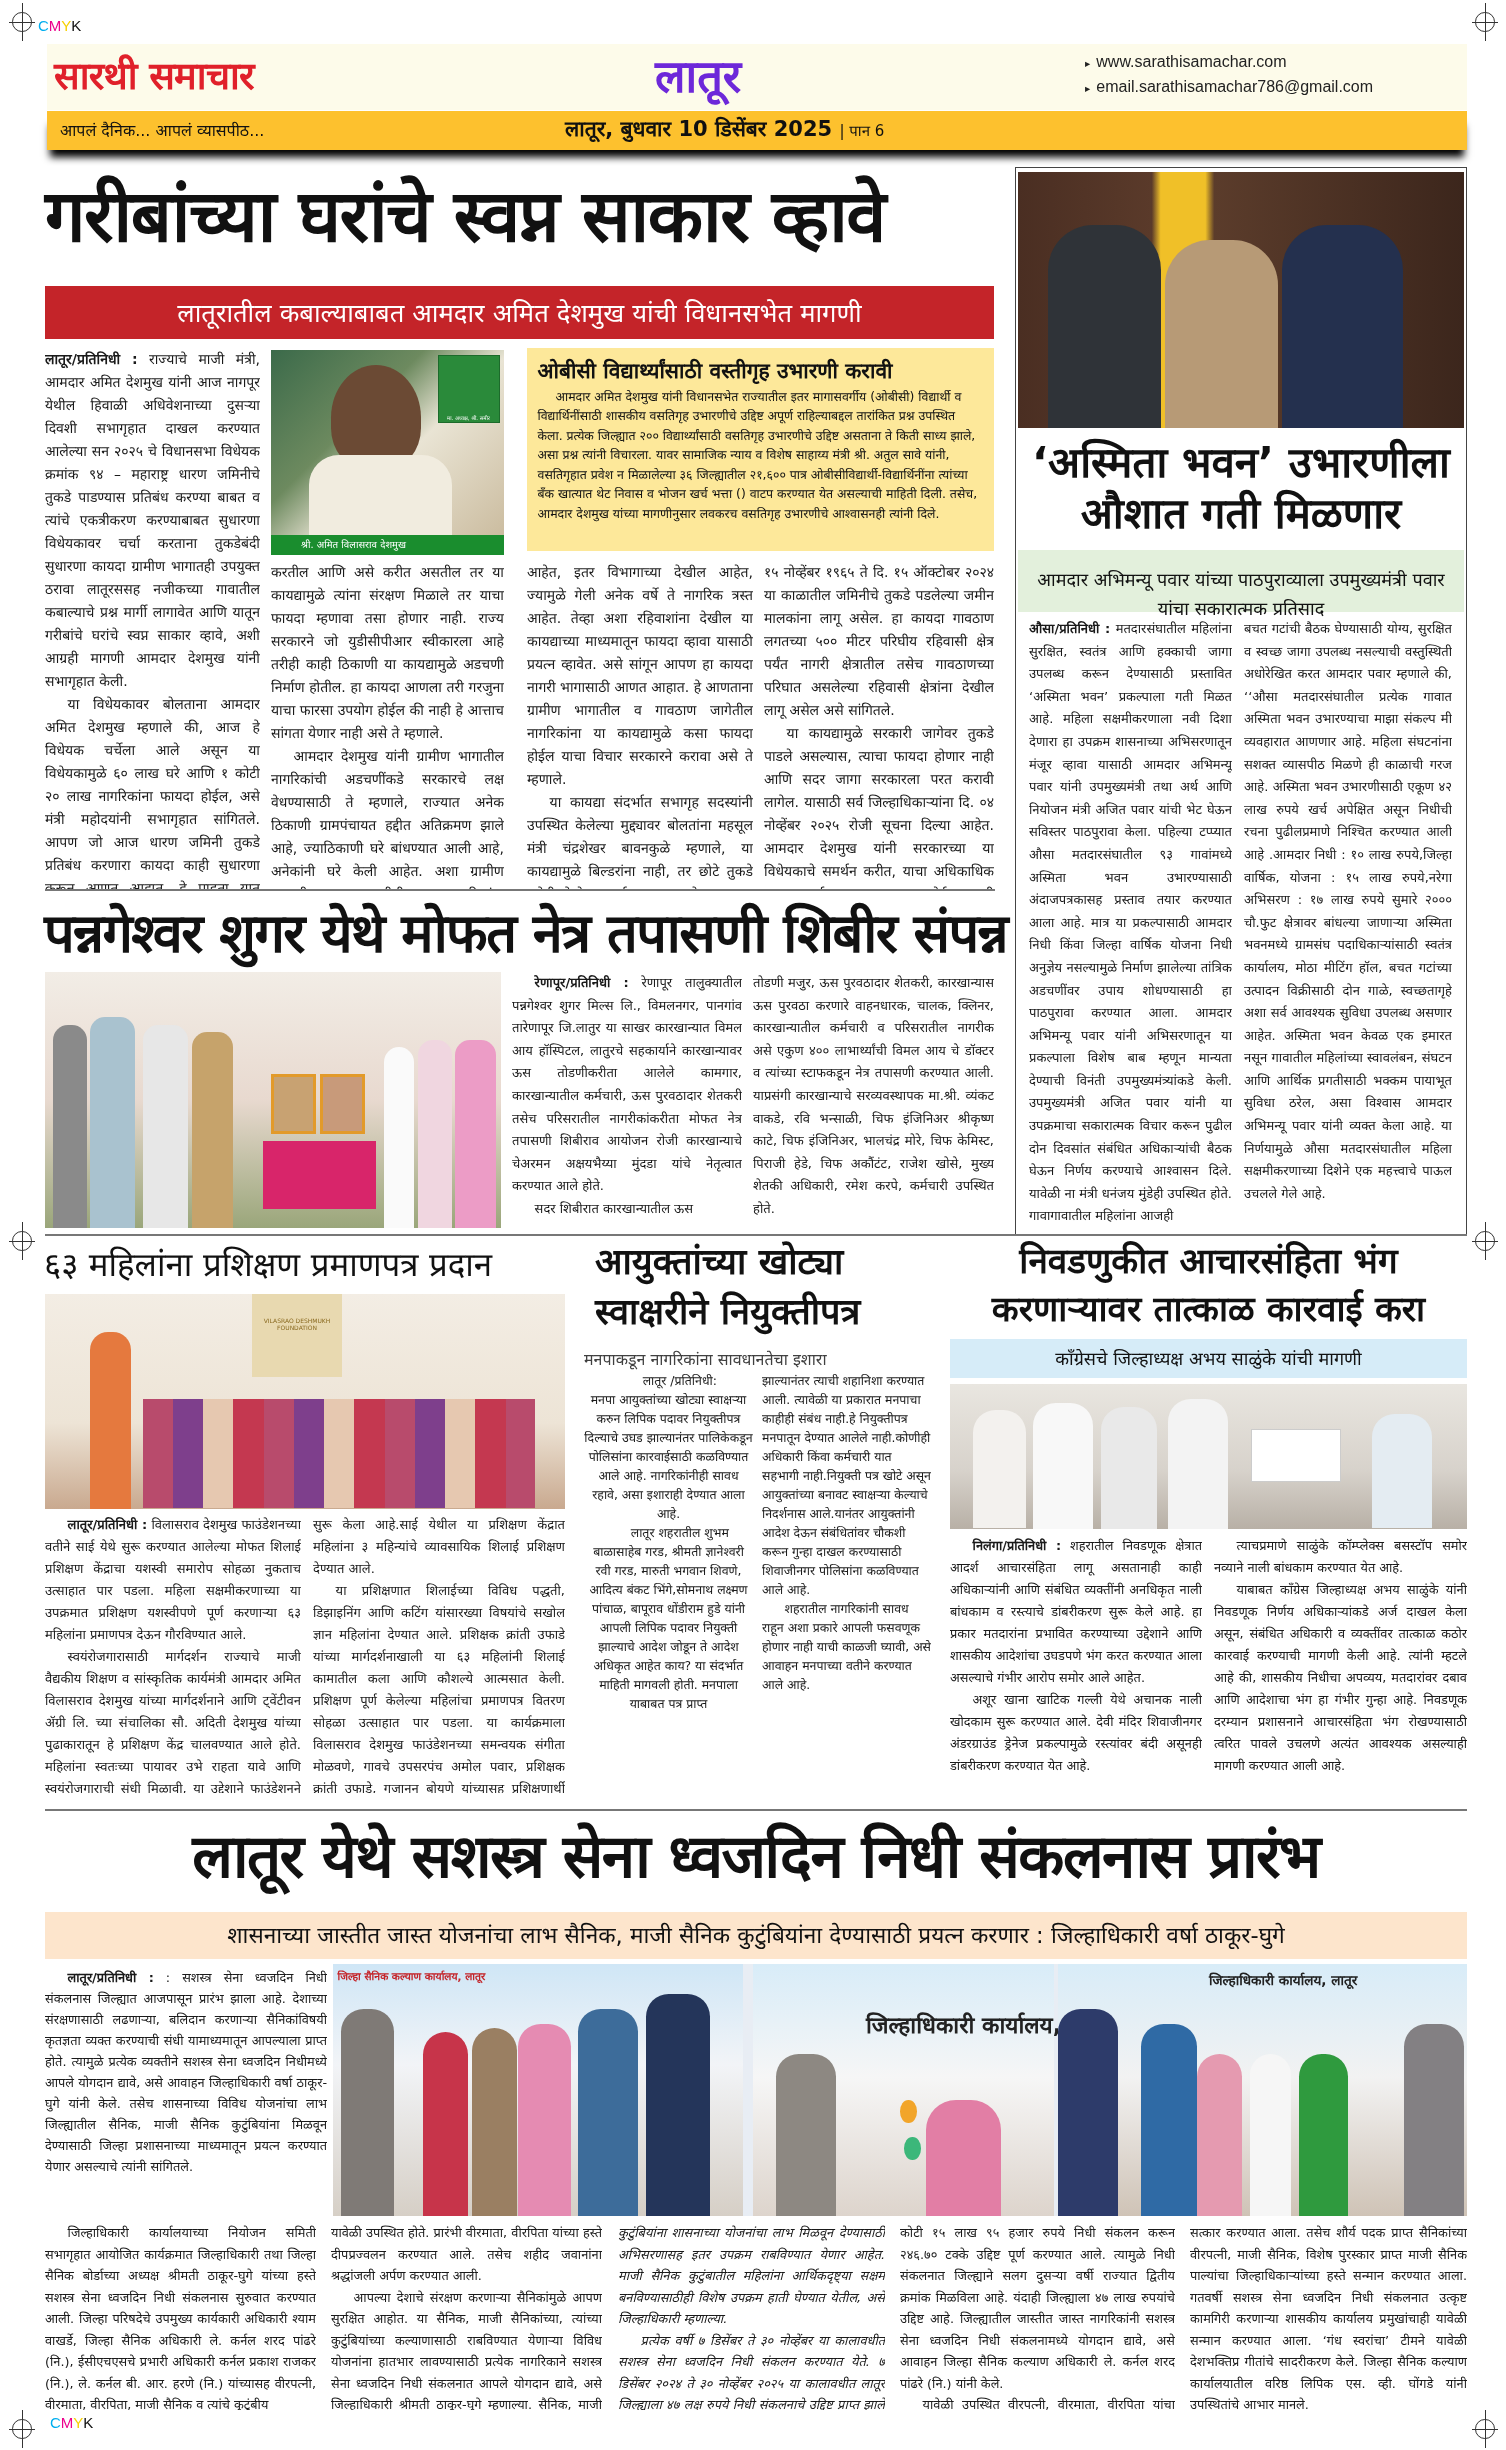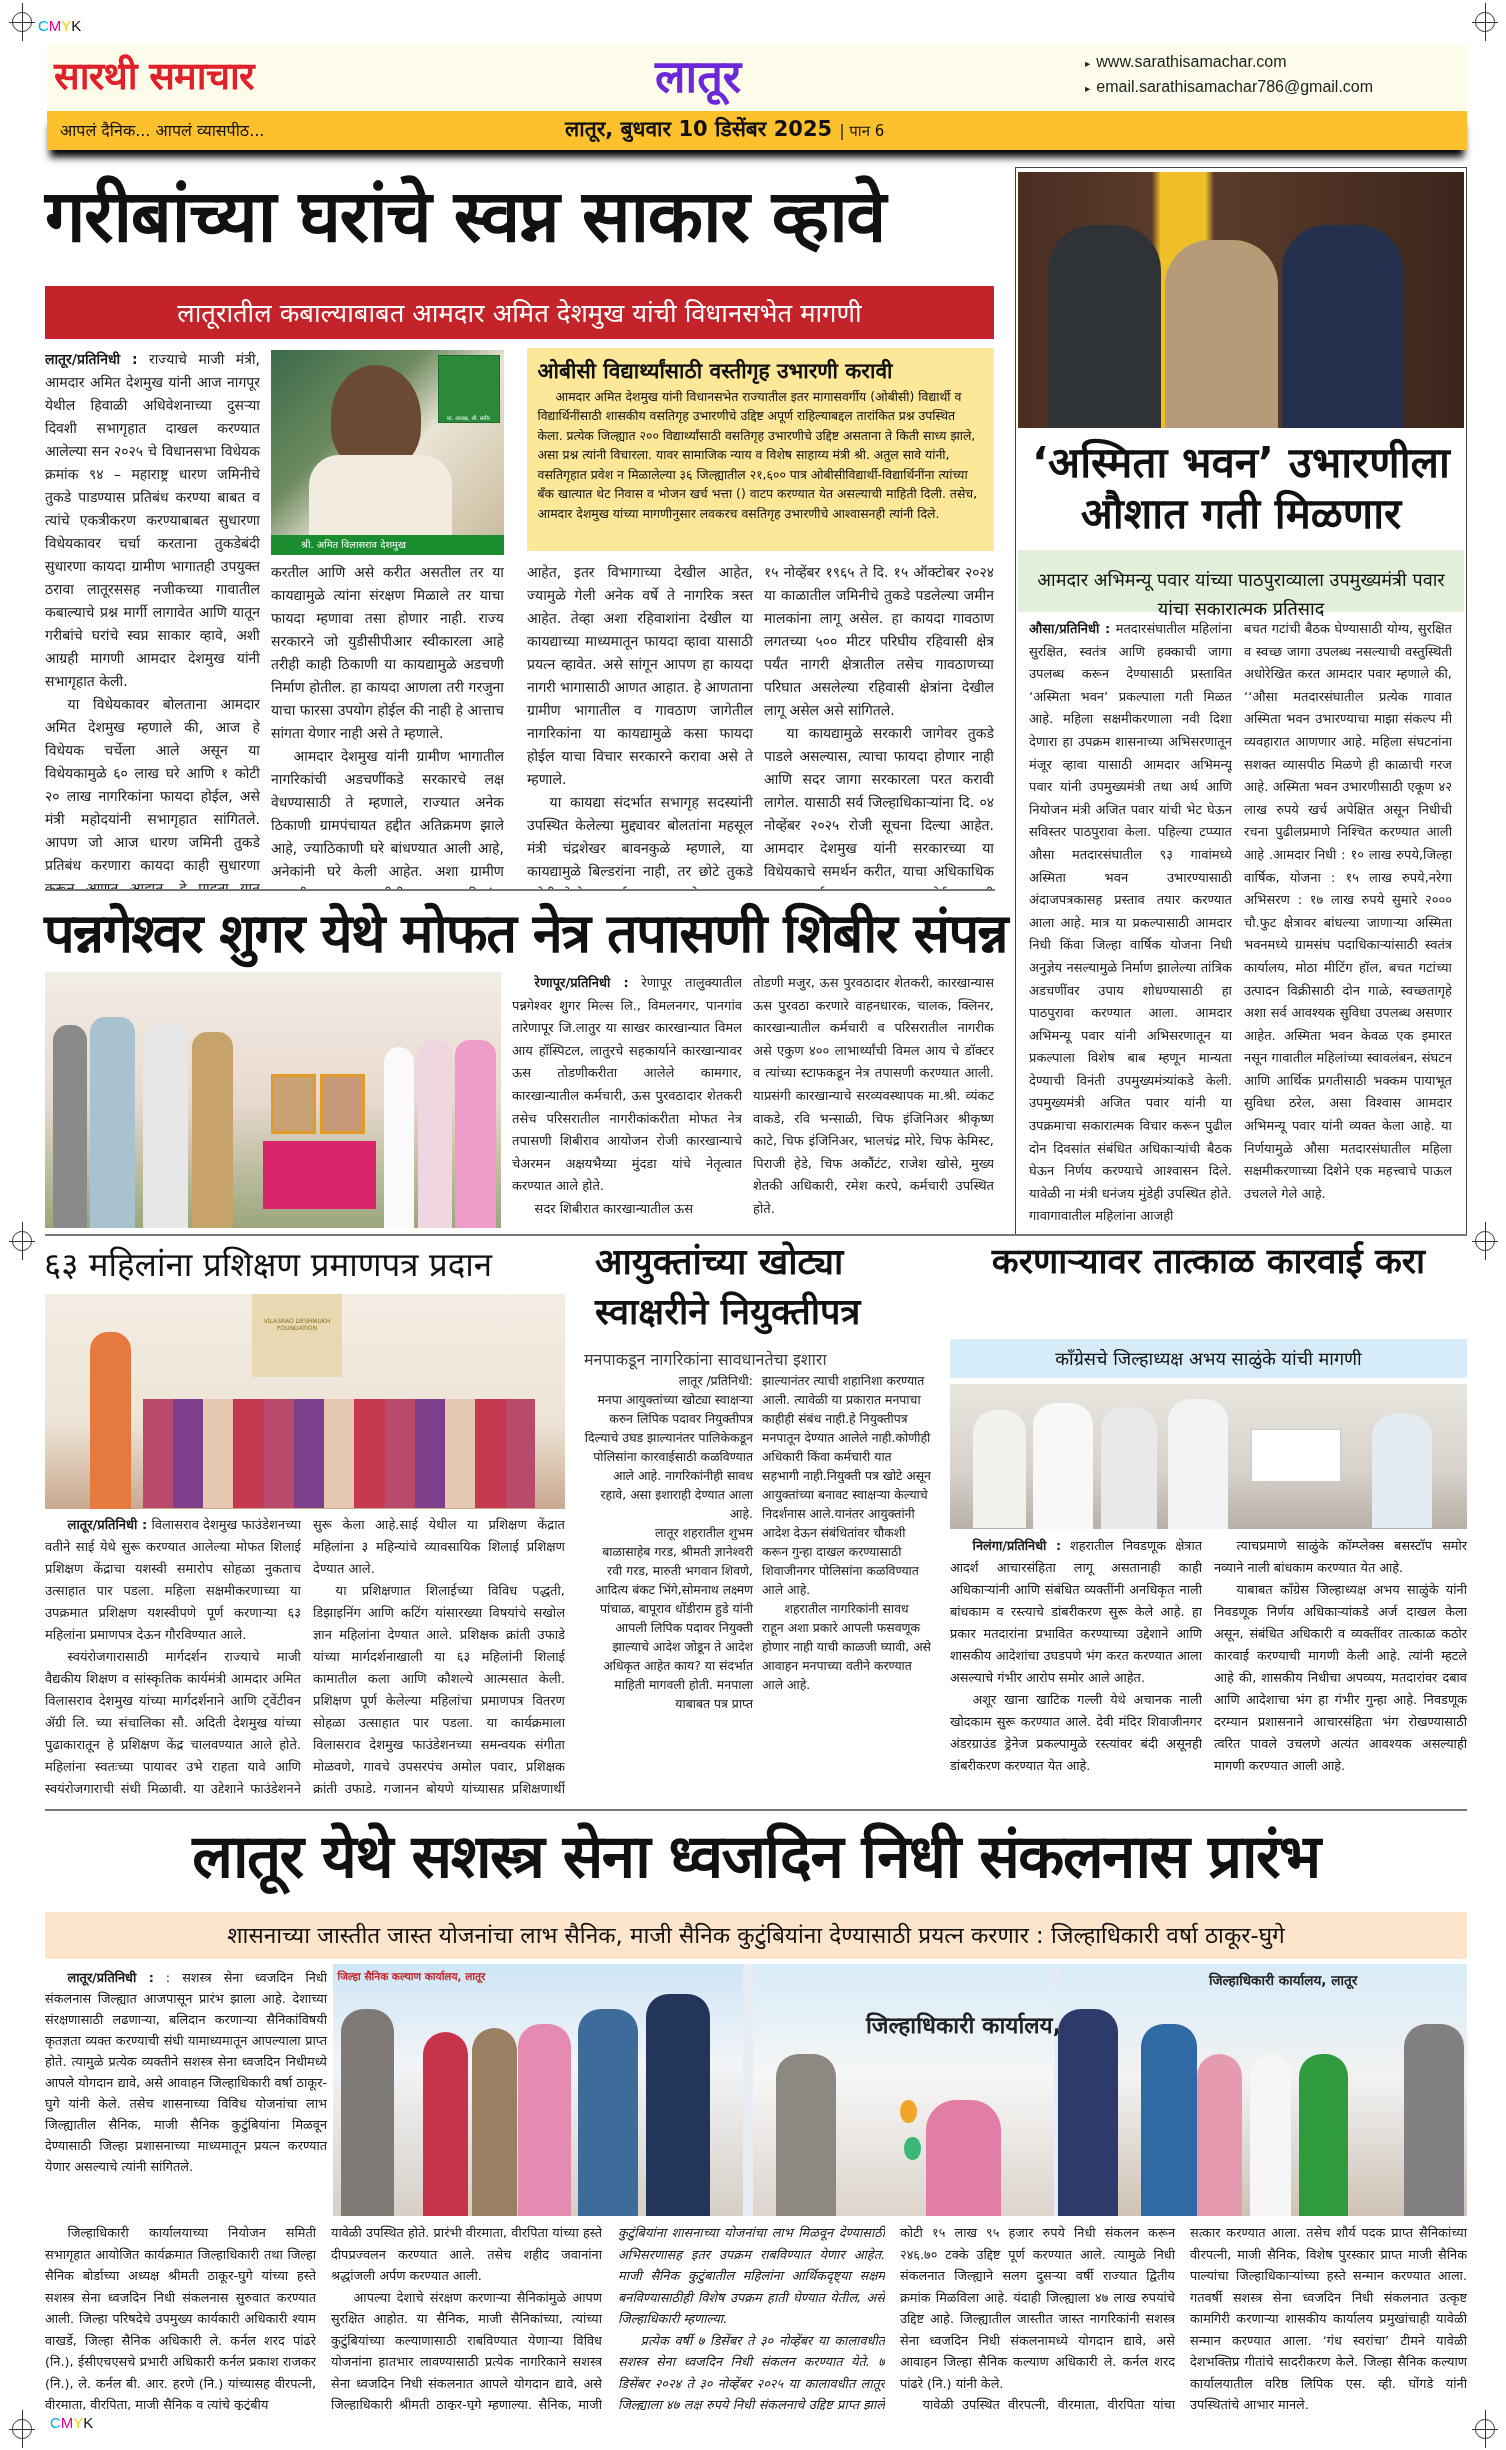--- a/index.html
+++ b/index.html
@@ -149,31 +149,32 @@
 <div class="col body-text" style="left:313px;top:1514px;width:252px;height:279px;font-size:13px;line-height:22px;">
   <p>सुरू केला आहे.साई येथील या प्रशिक्षण केंद्रात महिलांना ३ महिन्यांचे व्यावसायिक शिलाई प्रशिक्षण देण्यात आले.</p>
   <p style="text-indent:22.6px;">या प्रशिक्षणात शिलाईच्या विविध पद्धती, डिझाइनिंग आणि कटिंग यांसारख्या विषयांचे सखोल ज्ञान महिलांना देण्यात आले. प्रशिक्षक क्रांती उफाडे यांच्या मार्गदर्शनाखाली या ६३ महिलांनी शिलाई कामातील कला आणि कौशल्ये आत्मसात केली. प्रशिक्षण पूर्ण केलेल्या महिलांचा प्रमाणपत्र वितरण सोहळा उत्साहात पार पडला. या कार्यक्रमाला विलासराव देशमुख फाउंडेशनच्या समन्वयक संगीता मोळवणे, गावचे उपसरपंच अमोल पवार, प्रशिक्षक क्रांती उफाडे, गजानन बोयणे यांच्यासह प्रशिक्षणार्थी महिला मोठ्या संख्येने उपस्थित होत्या.</p>
 </div>
 
 <div class="abs headline" style="left:595px;top:1237px;font-size:36px;line-height:50px;letter-spacing:0;">
   <div>आयुक्तांच्या खोट्या</div>
   <div>स्वाक्षरीने नियुक्तीपत्र</div>
 </div>
 <div class="abs" style="left:584px;top:1348px;font-size:16px;font-weight:normal;color:#404040;">मनपाकडून नागरिकांना सावधानतेचा इशारा</div>
-<div class="col body-text" style="left:584px;top:1371px;width:169px;height:422px;font-size:12.4px;line-height:19px;text-align:right;">
+<div class="col body-text" style="left:584px;top:1371px;width:169px;height:422px;font-size:12.4px;line-height:19px;text-align:center;">
   <p style="text-indent:22.6px;">लातूर /प्रतिनिधी:</p>
   <p>मनपा आयुक्तांच्या खोट्या स्वाक्षऱ्या करुन लिपिक पदावर नियुक्तीपत्र दिल्याचे उघड झाल्यानंतर पालिकेकडून पोलिसांना कारवाईसाठी कळविण्यात आले आहे. नागरिकांनीही सावध रहावे, असा इशाराही देण्यात आला आहे.</p>
   <p style="text-indent:22.6px;">लातूर शहरातील शुभम बाळासाहेब गरड, श्रीमती ज्ञानेश्वरी रवी गरड, मारुती भगवान शिवणे, आदित्य बंकट भिंगे,सोमनाथ लक्ष्मण पांचाळ, बापूराव धोंडीराम हुडे यांनी आपली लिपिक पदावर नियुक्ती झाल्याचे आदेश जोडून ते आदेश अधिकृत आहेत काय? या संदर्भात माहिती मागवली होती. मनपाला याबाबत पत्र प्राप्त</p>
 </div>
 <div class="col body-text" style="left:762px;top:1371px;width:169px;height:422px;font-size:12.4px;line-height:19px;text-align:left;">
   <p>झाल्यानंतर त्याची शहानिशा करण्यात आली. त्यावेळी या प्रकारात मनपाचा काहीही संबंध नाही.हे नियुक्तीपत्र मनपातून देण्यात आलेले नाही.कोणीही अधिकारी किंवा कर्मचारी यात सहभागी नाही.नियुक्ती पत्र खोटे असून आयुक्तांच्या बनावट स्वाक्षऱ्या केल्याचे निदर्शनास आले.यानंतर आयुक्तांनी आदेश देऊन संबंधितांवर चौकशी करून गुन्हा दाखल करण्यासाठी शिवाजीनगर पोलिसांना कळविण्यात आले आहे.</p>
   <p style="text-indent:22.6px;">शहरातील नागरिकांनी सावध राहून अशा प्रकारे आपली फसवणूक होणार नाही याची काळजी घ्यावी, असे आवाहन मनपाच्या वतीने करण्यात आले आहे.</p>
 </div>
 
 <div class="abs headline" style="left:950px;top:1237px;width:517px;text-align:center;font-size:35px;line-height:48px;letter-spacing:0;">
+  <div>निवडणुकीत आचारसंहिता भंग</div>
   <div>करणाऱ्यावर तात्काळ कारवाई करा</div>
 </div>
 <div class="abs box-blue" style="left:950px;top:1339px;width:517px;height:39px;text-align:center;font-size:18px;line-height:39px;">काँग्रेसचे जिल्हाध्यक्ष अभय साळुंके यांची मागणी</div>
 <div class="photo" style="left:950px;top:1384px;width:517px;height:145px;background:linear-gradient(180deg,#e9e6e0 0%,#d7d2cb 60%,#b8b0a6 100%);">
   <div style="position:absolute;left:22.6px;top:26px;width:53px;height:118px;background:#f3f1ee;border-radius:22.6px 22.6px 0 0;"></div>
   <div style="position:absolute;left:83px;top:19px;width:60px;height:126px;background:#f8f8f8;border-radius:22.6px 22.6px 0 0;"></div>
   <div style="position:absolute;left:151px;top:22.6px;width:56px;height:122px;background:#e9e9e9;border-radius:22.6px 22.6px 0 0;"></div>
   <div style="position:absolute;left:218px;top:15px;width:60px;height:130px;background:#f3f3f3;border-radius:22.6px 22.6px 0 0;"></div>
   <div style="position:absolute;left:301px;top:45px;width:90px;height:53px;background:#fff;border:0.8px solid #ccc;"></div>
   <div style="position:absolute;left:422px;top:30px;width:60px;height:114px;background:#e4ecf2;border-radius:22.6px 22.6px 0 0;"></div>

